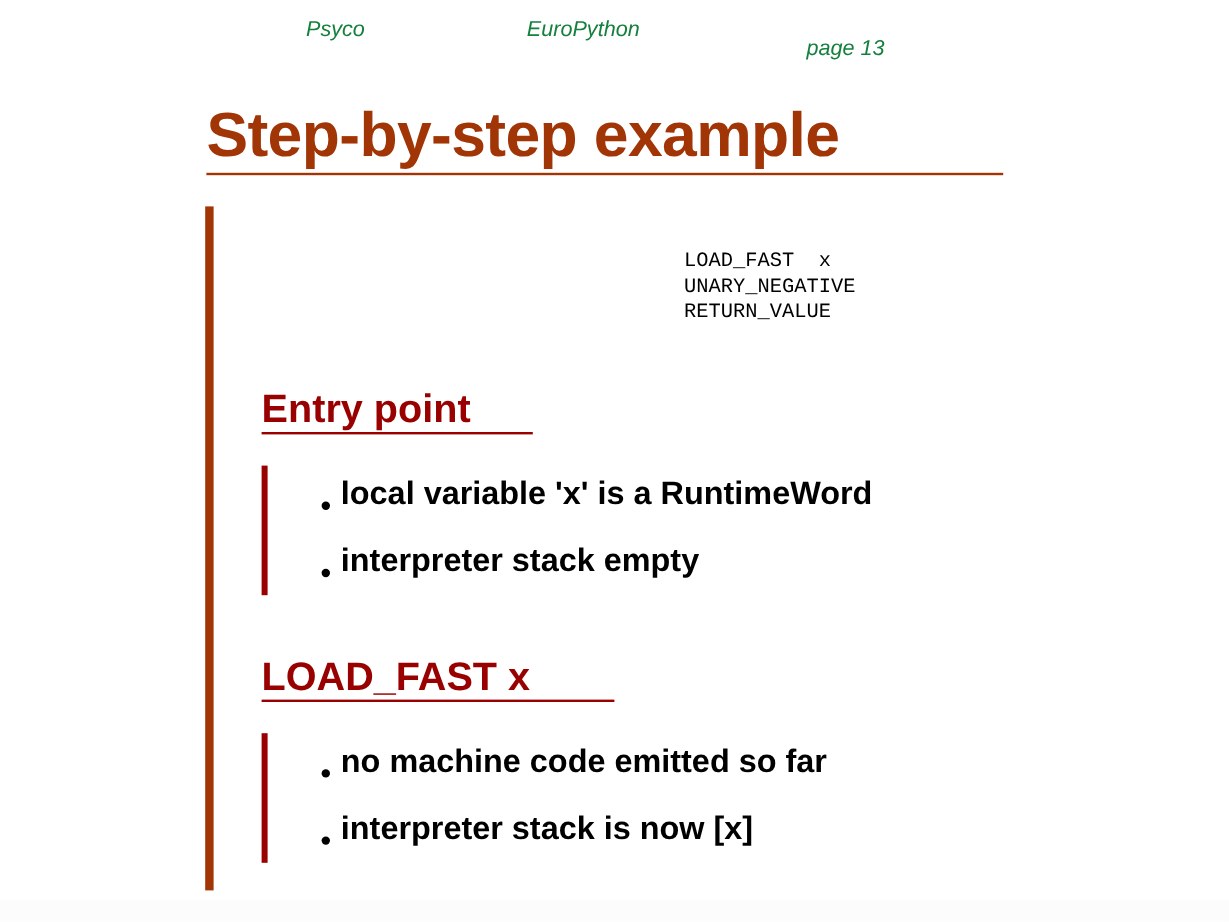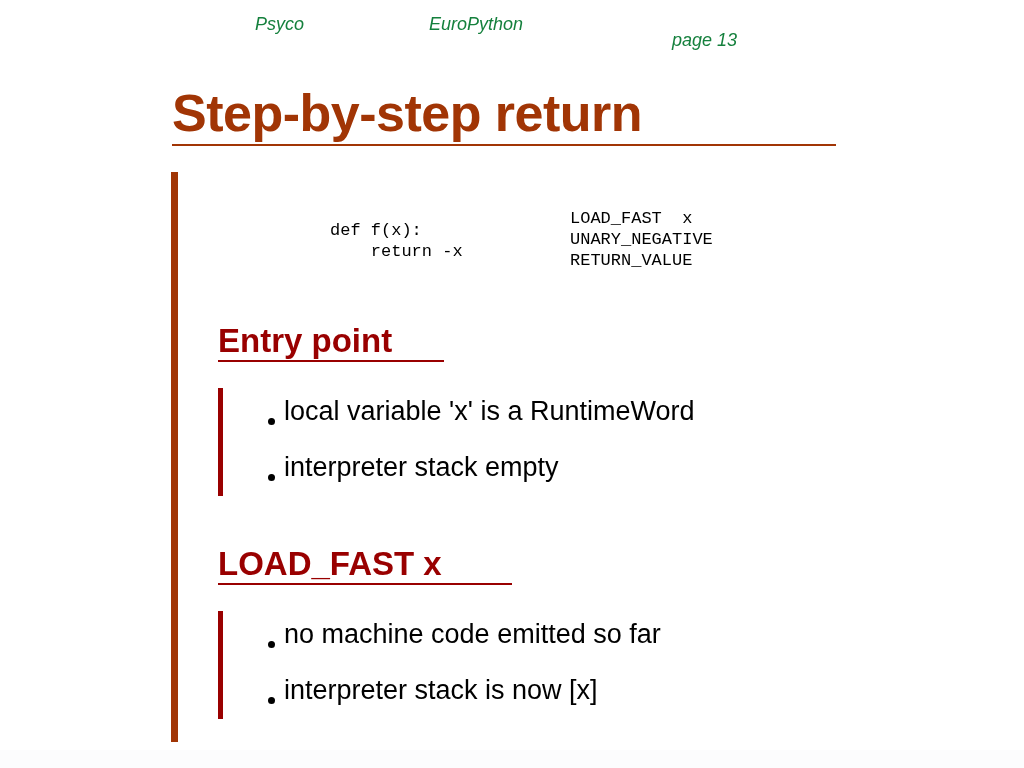--- a/index.html
+++ b/index.html
@@ -35,21 +35,21 @@
   .header-item {
     position: absolute;
     font-family: "Liberation Sans", sans-serif;
     font-style: italic;
     font-size: 18px;
     color: #15803d;
     white-space: nowrap;
     letter-spacing: 0px;
   }
   .hdr-left   { left: 255px; top: 0; }
-  .hdr-center { left: 429px; top: 0; }
+  .hdr-center { left: 439px; top: 0; }
   .hdr-right  { left: 672px; top: 16px; }
 
   
   .slide-title {
     position: absolute;
     left: 172px;
     top: 84px;
     font-family: "Liberation Sans", sans-serif;
     font-weight: bold;
     font-size: 52px;
@@ -139,20 +139,21 @@
     top: 0;
     width: 5px;
     height: 108px;
     background: #990000;
   }
   .bullet-list {
     position: absolute;
     left: 50px;
     top: 0;
     width: 720px;
+    font-weight: bold;
   }
   .bullet-item {
     position: relative;
     height: 56px;
     display: flex;
     align-items: center;
   }
   .bullet-dot {
     position: absolute;
     left: 0;
@@ -187,28 +188,26 @@
 <body>
 
 <div id="slide">
 
   <div class="slide-header">
     <div class="header-item hdr-left">Psyco</div>
     <div class="header-item hdr-center">EuroPython</div>
     <div class="header-item hdr-right">page 13</div>
   </div>
 
-  <div class="slide-title">Step-by-step return</div>
+  <div class="slide-title">Step-by-step example</div>
   <div class="title-rule"></div>
 
   <div class="accent-bar"></div>
 
   <div class="code-area">
-    <pre class="code-block code-python">def f(x):
-    return -x</pre>
     <pre class="code-block code-bytecode">LOAD_FAST  x
 UNARY_NEGATIVE
 RETURN_VALUE</pre>
   </div>
 
   <div class="section" id="section-0">
     <div class="section-heading">Entry point</div>
     <div class="heading-rule"></div>
     <div class="bullet-group">
       <div class="group-bar"></div>

